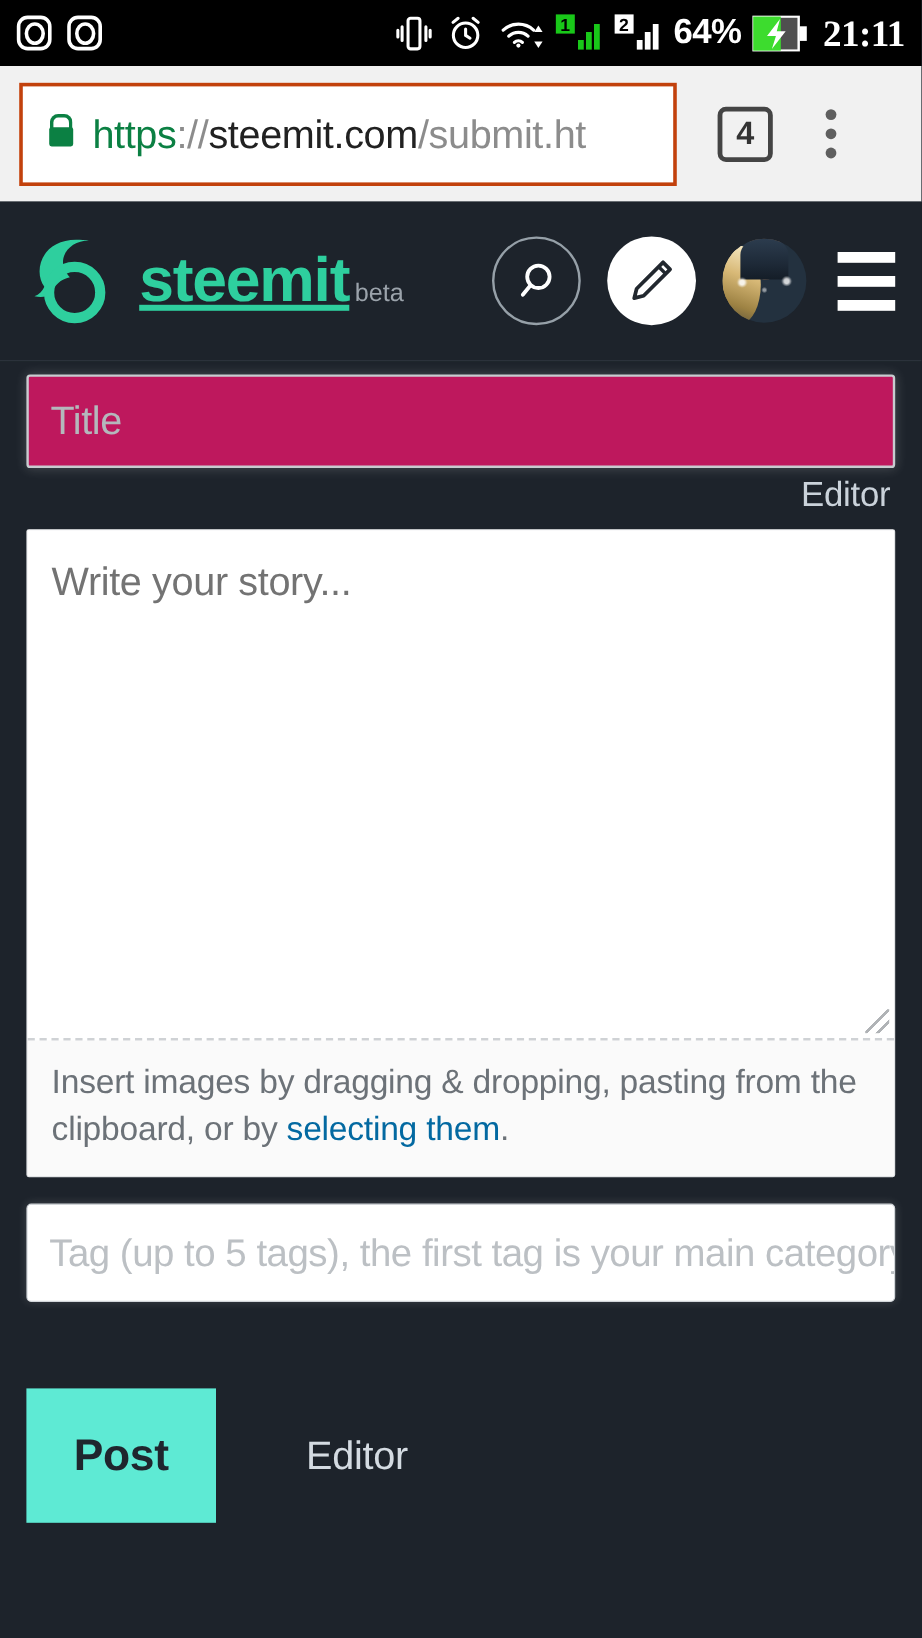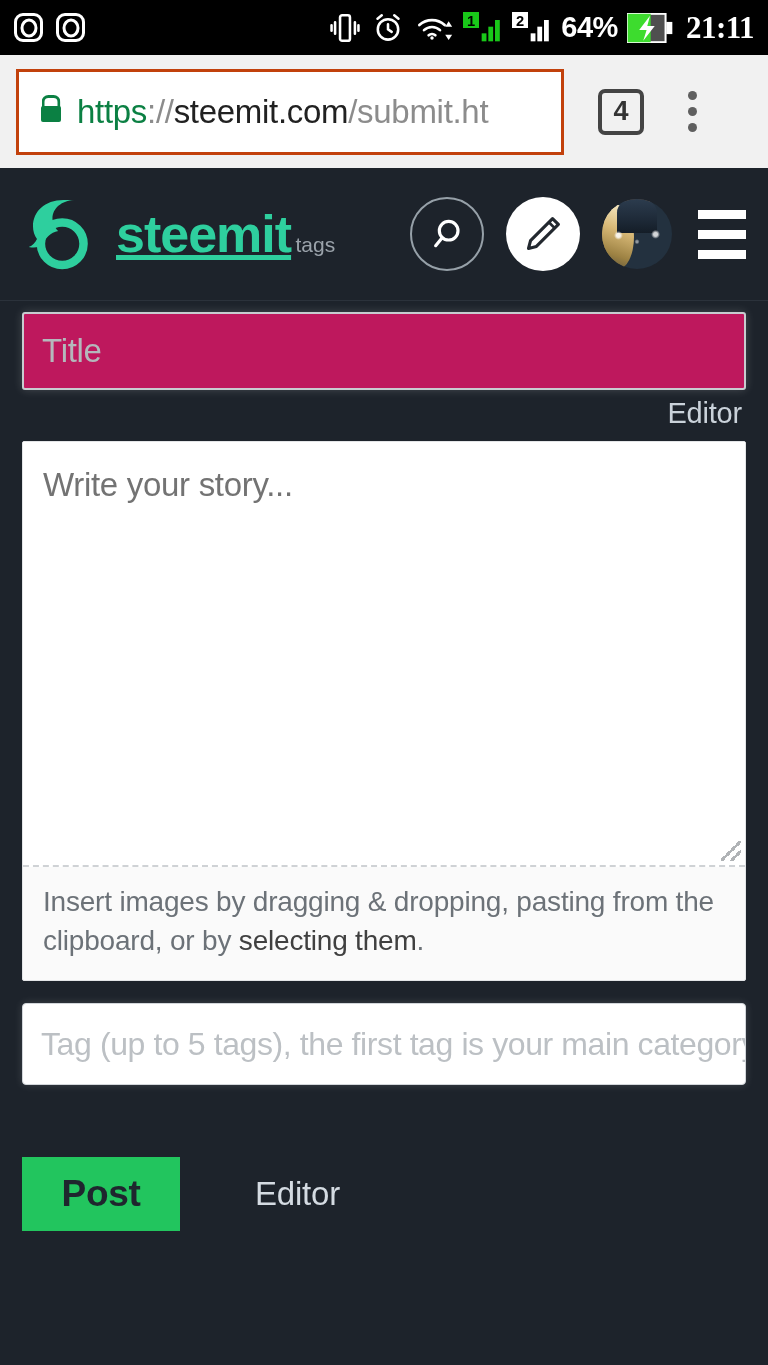--- a/index.html
+++ b/index.html
@@ -137,32 +137,32 @@
   .resize-handle {
     position: absolute; right: 4px; bottom: 4px; width: 20px; height: 20px;
     background:
       linear-gradient(135deg, transparent 0 45%, #b0b3b6 45% 55%, transparent 55% 100%),
       linear-gradient(135deg, transparent 0 70%, #b0b3b6 70% 80%, transparent 80% 100%);
   }
   .story-hint {
     padding: 16px 20px 20px 20px; color: #6c7278; font-size: 28px; line-height: 1.38;
     letter-spacing: -0.2px;
   }
-  .story-hint a { color: #404040; text-decoration: none; }
+  .story-hint a { color: #0369a1; text-decoration: none; }
 
   .tag-input {
     width: 724px; height: 82px; background: #fff; border: 1px solid #d2d6da; border-radius: 4px;
     display: flex; align-items: center; padding: 0 18px; margin-top: 22px; overflow: hidden;
     box-shadow: 0 0 8px rgba(255,255,255,.14);
   }
   .tag-ph { color: #bcc0c4; font-size: 32px; white-space: nowrap; letter-spacing: -0.4px; }
 
   .actions { display: flex; align-items: center; margin-top: 72px; }
   .post-btn {
-    width: 158px; height: 74px; background: #22c55e; color: #1f262e;
+    width: 158px; height: 112px; background: #5eead4; color: #1f262e;
     font-size: 37px; font-weight: bold; display: flex; align-items: center; justify-content: center;
     border: none; letter-spacing: -0.3px;
   }
   .clear-btn {
     background: none; border: none; color: #d4dbe2; font-size: 33px;
     margin-left: 75px; letter-spacing: -0.2px;
   }
 </style>
 </head>
 <body>
@@ -245,21 +245,21 @@
   <div class="header">
     <a class="logo-wrap">
       <span class="logo-mark">
         <svg width="78" height="78" viewBox="0 0 64 64">
           <path d="M34 4C18.6 4 9 13.6 9 25.6c0 4.1 1.2 7.6 3.3 10.4-1.3 3-3.6 5.4-6.8 6.6 4.9 1 8.8.2 11.6-1.4 1.6-5.9 6.5-10.4 12.6-11.6C27.3 27 25 23.5 25 19.4 25 11 32.8 4.4 42.8 4.4c-2.7-.3-5.6-.4-8.8-.4z" fill="#2ecf9e"></path>
           <circle cx="33" cy="40" r="17.5" fill="none" stroke="#2ecf9e" stroke-width="7"></circle>
         </svg>
       </span>
       <span class="logo-text-wrap">
         <span class="logo-text">steemit</span>
-        <span class="logo-beta">tags</span>
+        <span class="logo-beta">beta</span>
       </span>
     </a>
     <div class="hdr-actions">
       <div class="circle-btn search-btn">
         <svg width="40" height="40" viewBox="0 0 24 24">
             <circle cx="13" cy="10" r="5.6" fill="none" stroke="#fff" stroke-width="1.9"></circle>
             <path d="M9.1 14.2 5.2 19" stroke="#fff" stroke-width="1.9" stroke-linecap="round"></path>
           </svg>
       </div>
       <div class="circle-btn pencil-btn">

